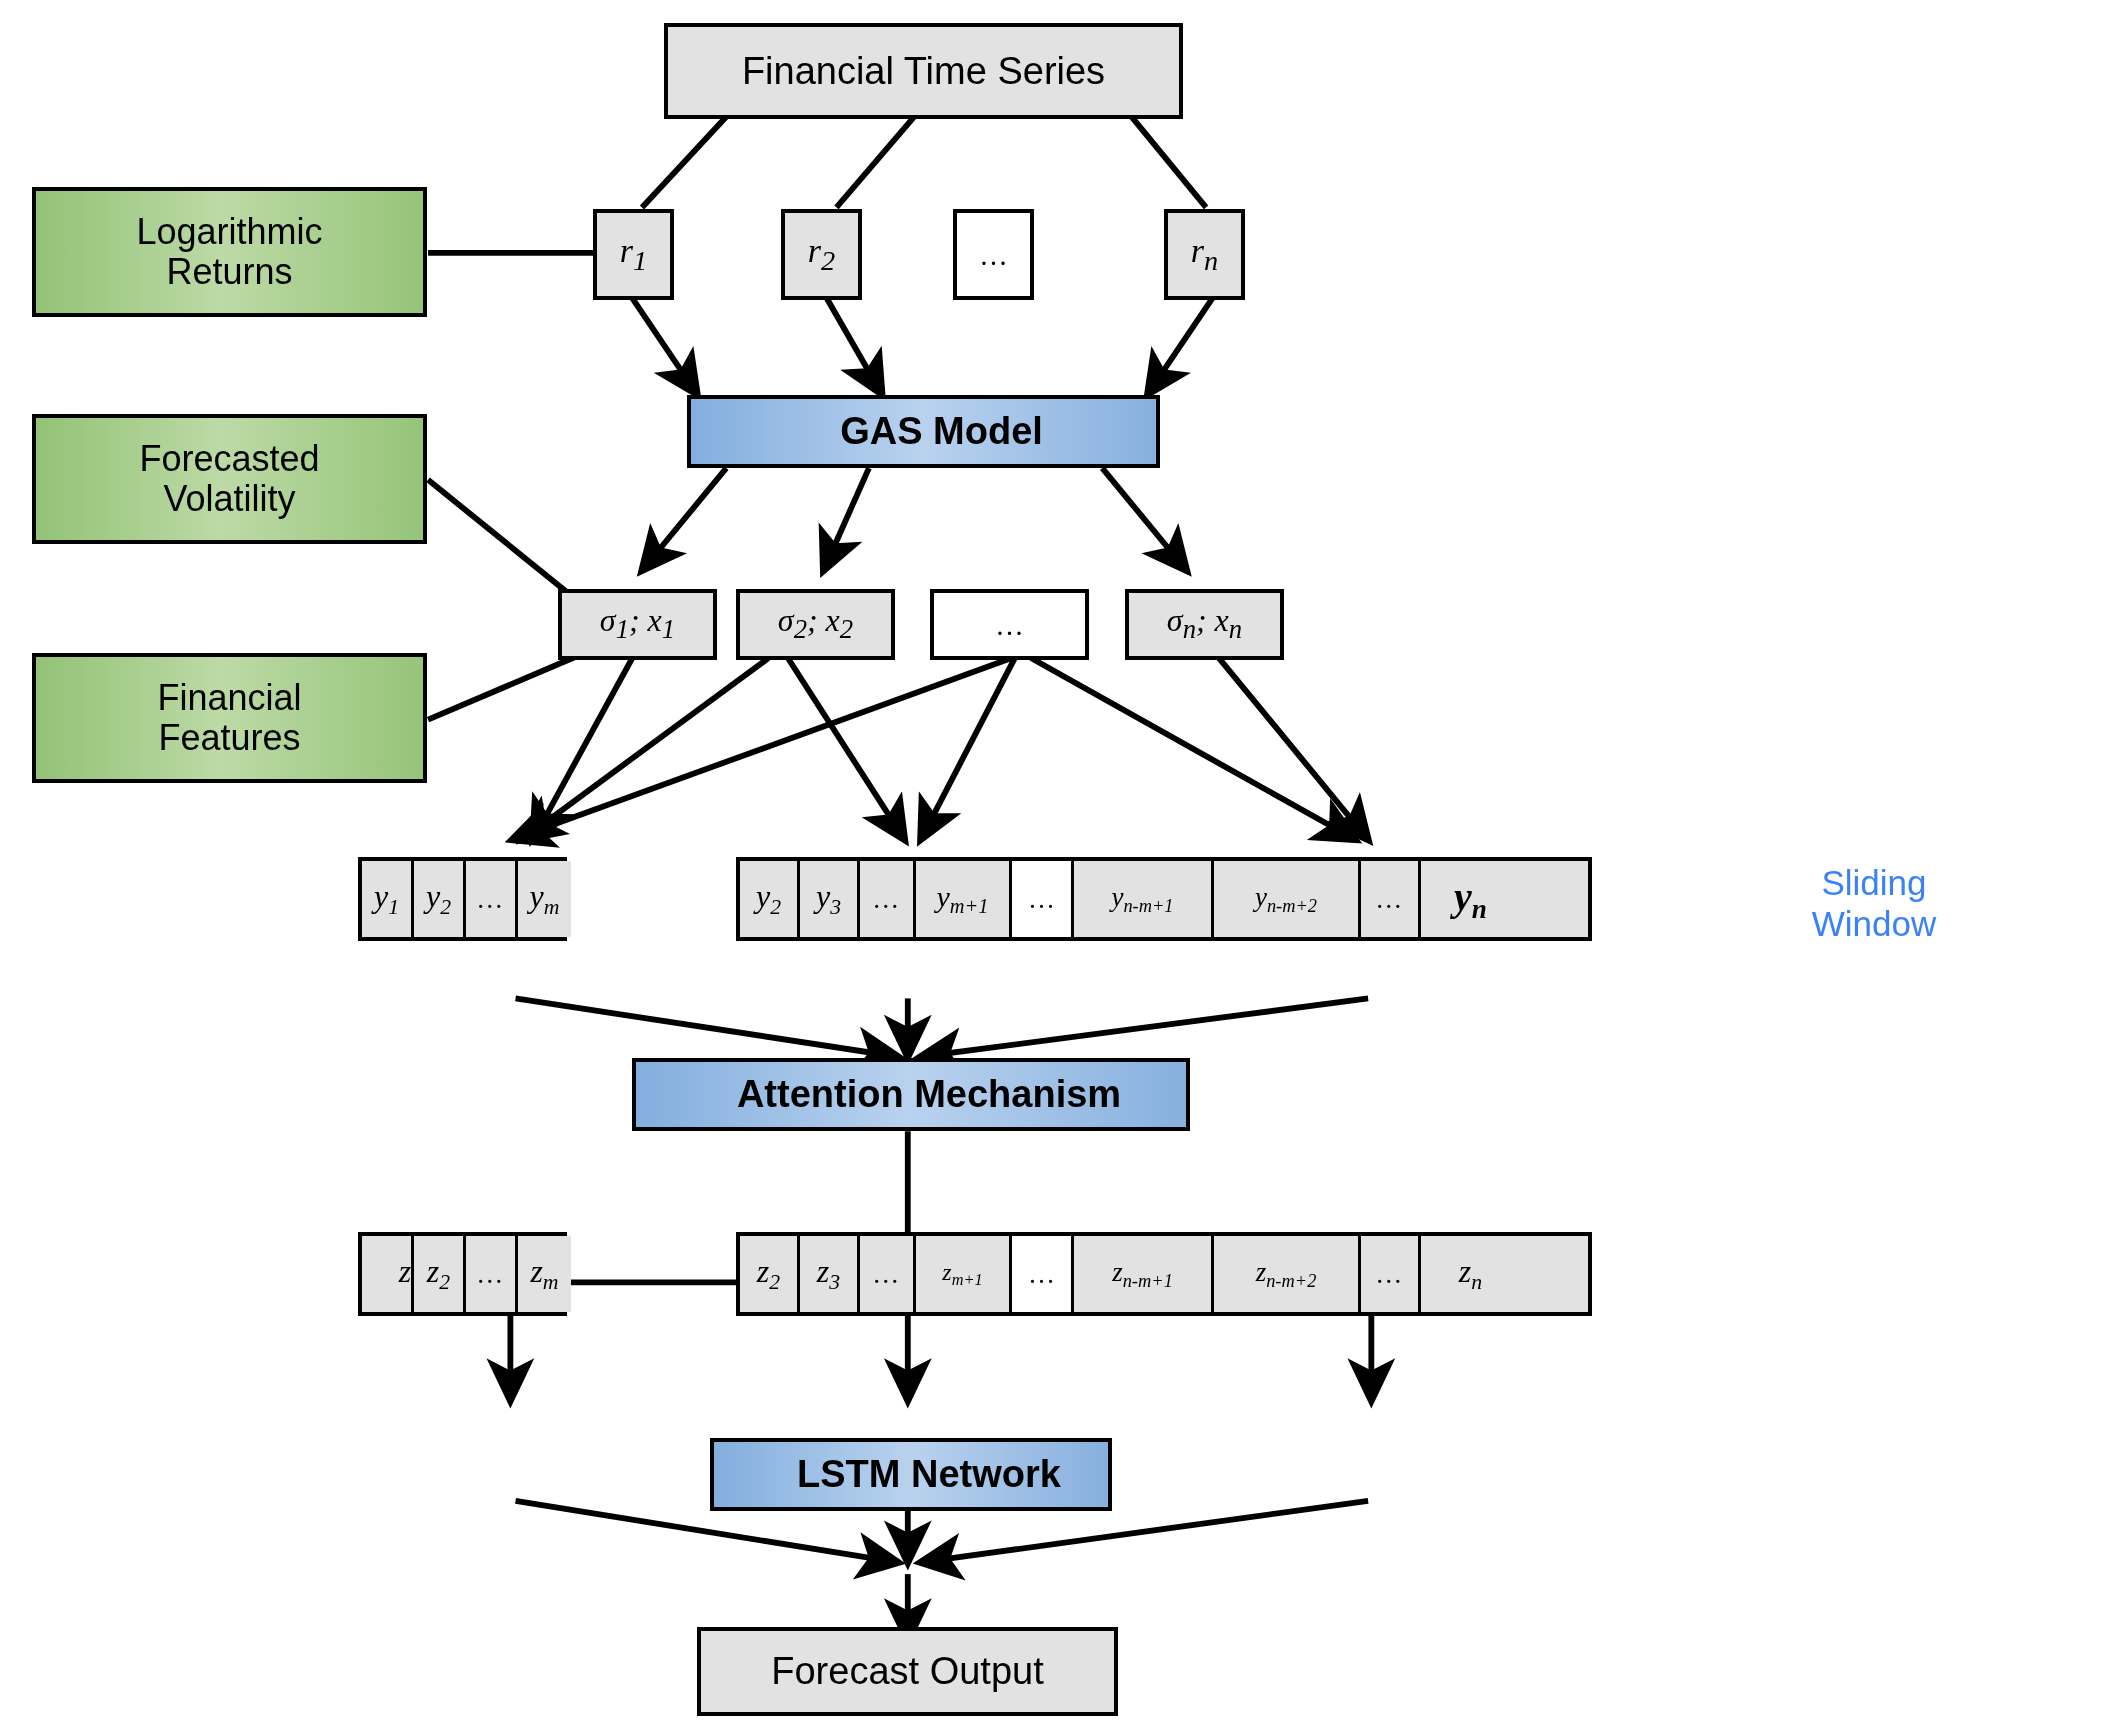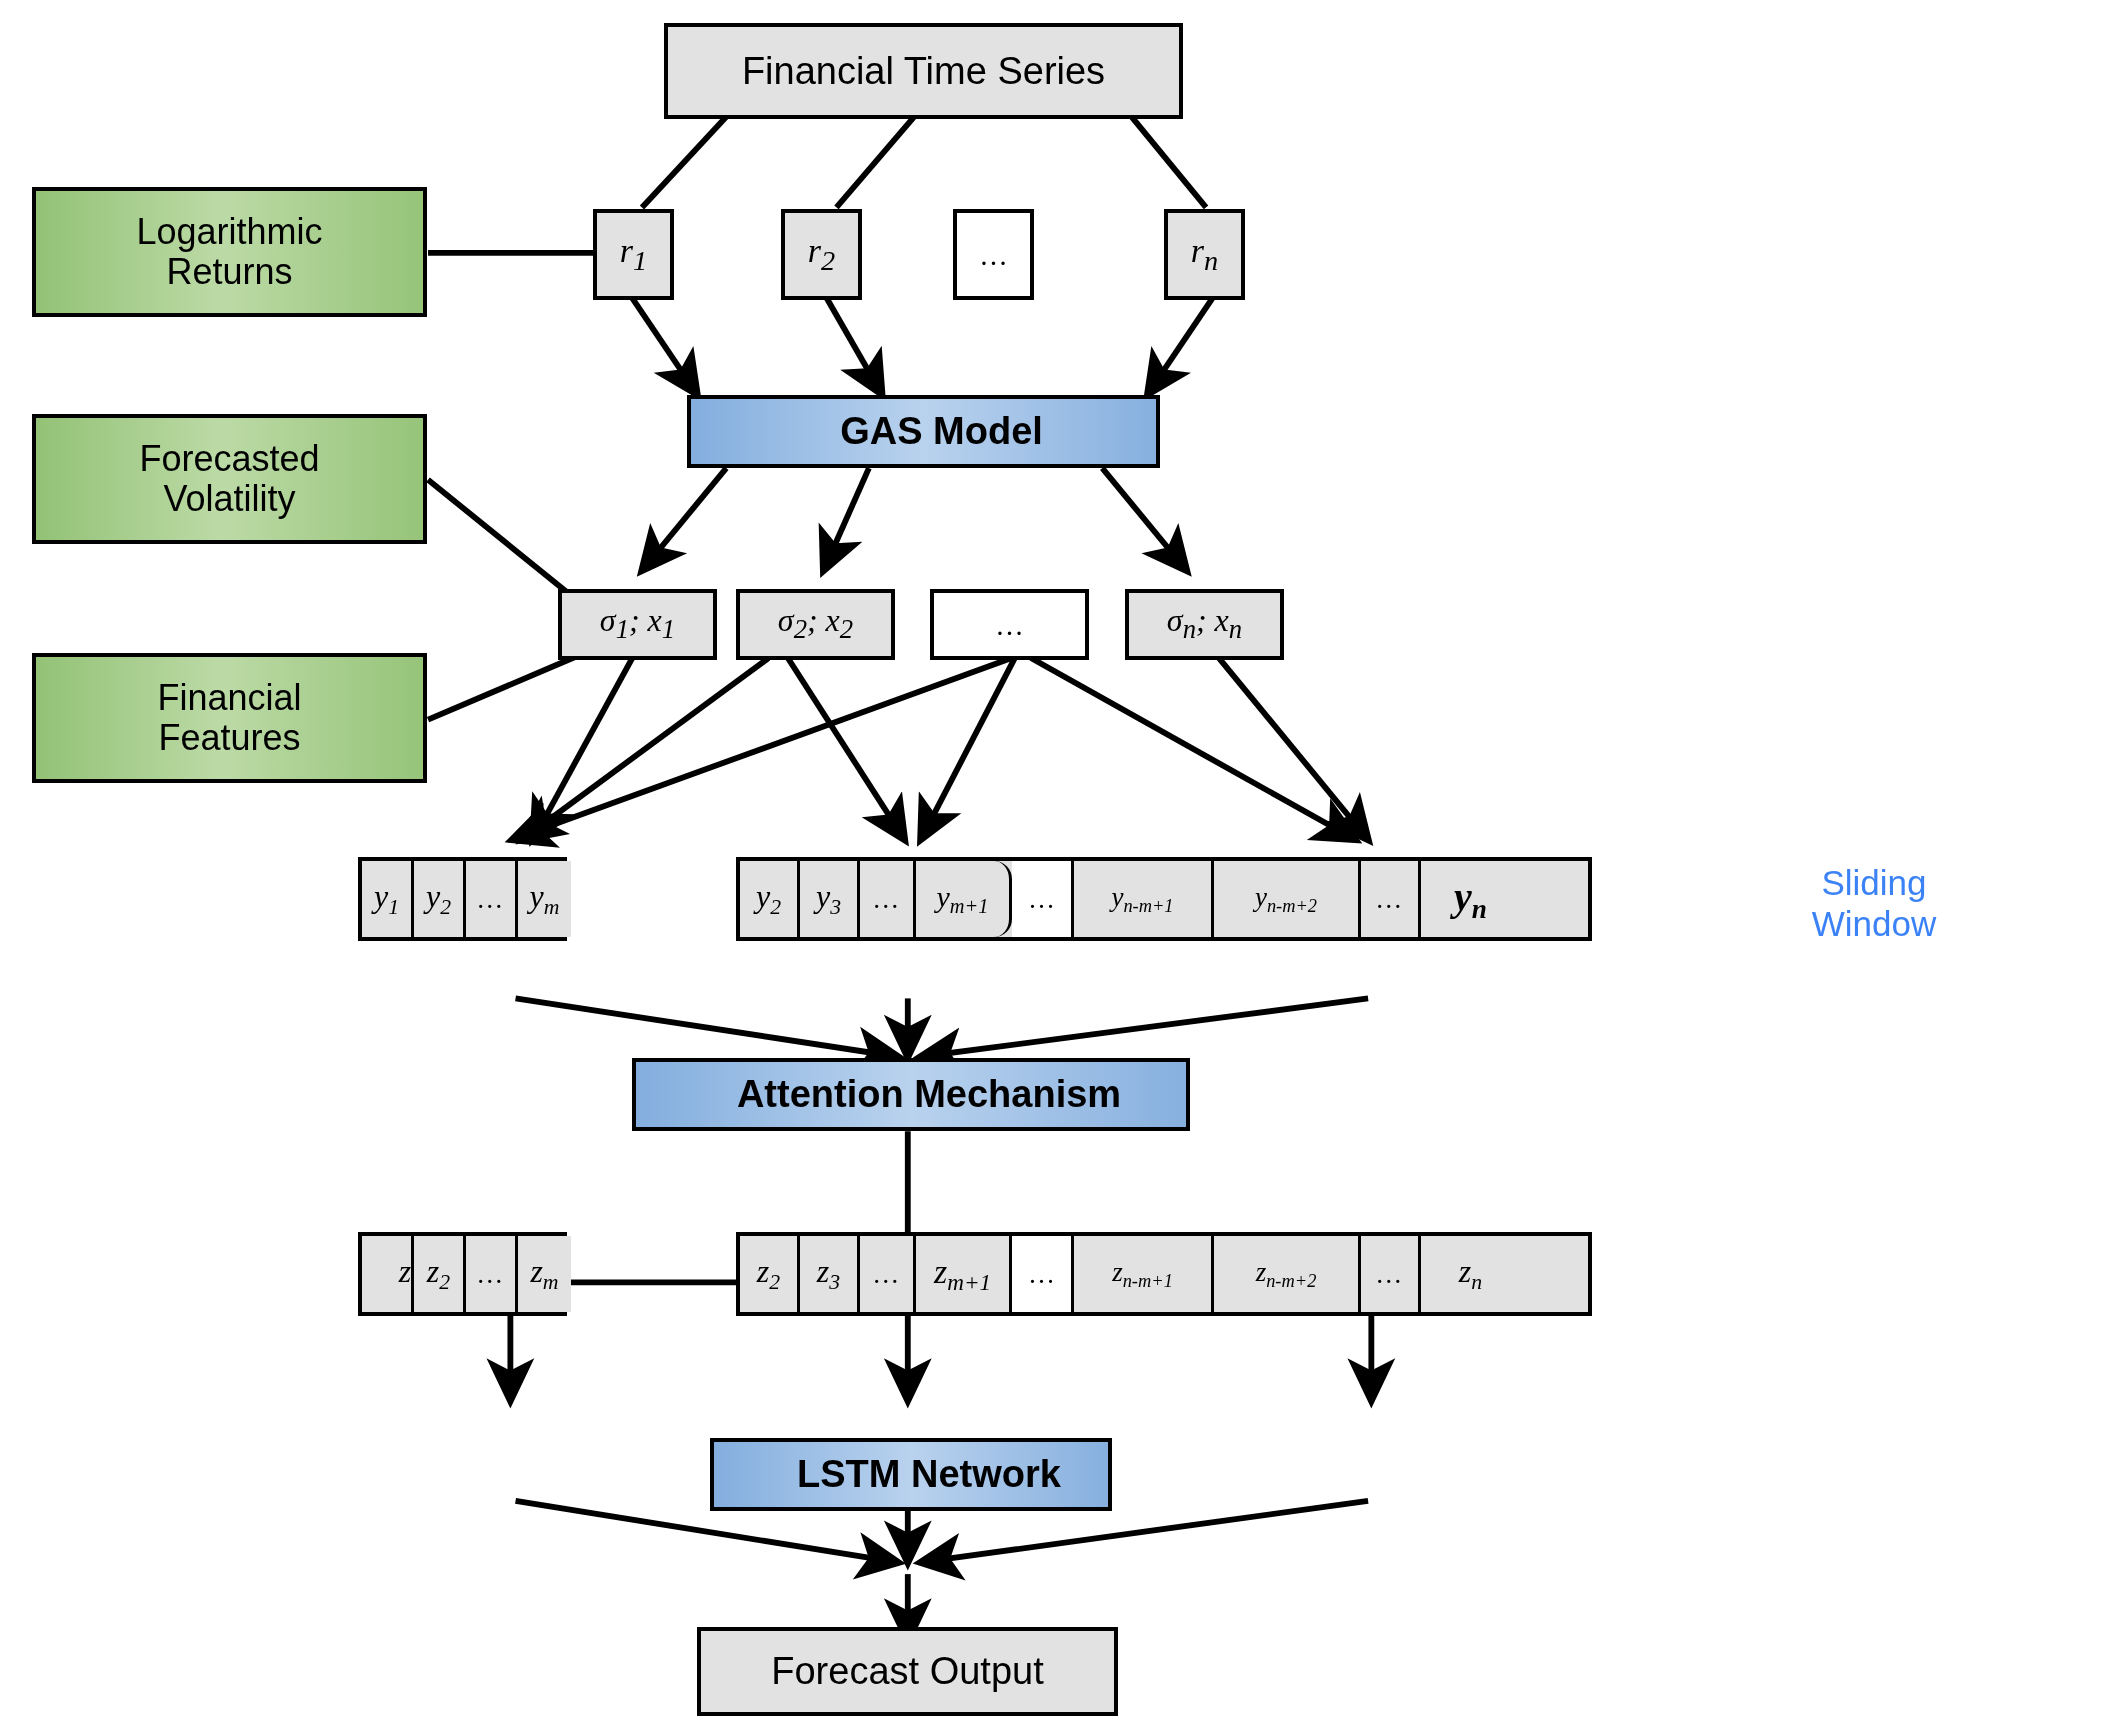--- a/index.html
+++ b/index.html
@@ -190,21 +190,21 @@
   <div id="y-strip-b" class="strip" style="left:736px;top:857px;width:856px;height:84px;">
       <div class="cell" style="width: 60px; flex: 0 0 60px;">
         <span style="font-size:32px;">y<sub>2</sub></span>
       </div>
       <div class="cell" style="width: 60px; flex: 0 0 60px;">
         <span style="font-size:32px;">y<sub>3</sub></span>
       </div>
       <div class="cell dots" style="width: 56px; flex: 0 0 56px;">
         <span style="font-style:normal;font-size:27px;">…</span>
       </div>
-      <div class="cell" style="width: 96px; flex: 0 0 96px; border-radius: 18px;">
+      <div class="cell" style="width: 96px; flex: 0 0 96px;">
         <span style="font-size:30px;">y<sub>m+1</sub></span>
       </div>
       <div class="cell blank" style="width: 62px; flex: 0 0 62px;">
         <span style="font-style:normal;font-size:27px;">…</span>
       </div>
       <div class="cell" style="width: 140px; flex: 0 0 140px;">
         <span style="font-size:27px;">y<sub>n-m+1</sub></span>
       </div>
       <div class="cell" style="width: 147px; flex: 0 0 147px;">
         <span style="font-size:27px;">y<sub>n-m+2</sub></span>
@@ -240,21 +240,21 @@
       <div class="cell" style="width: 60px; flex: 0 0 60px;">
         <span style="font-size:32px;">z<sub>2</sub></span>
       </div>
       <div class="cell" style="width: 60px; flex: 0 0 60px;">
         <span style="font-size:32px;">z<sub>3</sub></span>
       </div>
       <div class="cell dots" style="width: 56px; flex: 0 0 56px;">
         <span style="font-style:normal;font-size:27px;">…</span>
       </div>
       <div class="cell" style="width: 96px; flex: 0 0 96px;">
-        <span style="font-size:34px;">z<sub>m+1</sub></span>
+        <span style="font-size:24px;">z<sub>m+1</sub></span>
       </div>
       <div class="cell blank" style="width: 62px; flex: 0 0 62px;">
         <span style="font-style:normal;font-size:27px;">…</span>
       </div>
       <div class="cell" style="width: 140px; flex: 0 0 140px;">
         <span style="font-size:27px;">z<sub>n-m+1</sub></span>
       </div>
       <div class="cell" style="width: 147px; flex: 0 0 147px;">
         <span style="font-size:27px;">z<sub>n-m+2</sub></span>
       </div>

